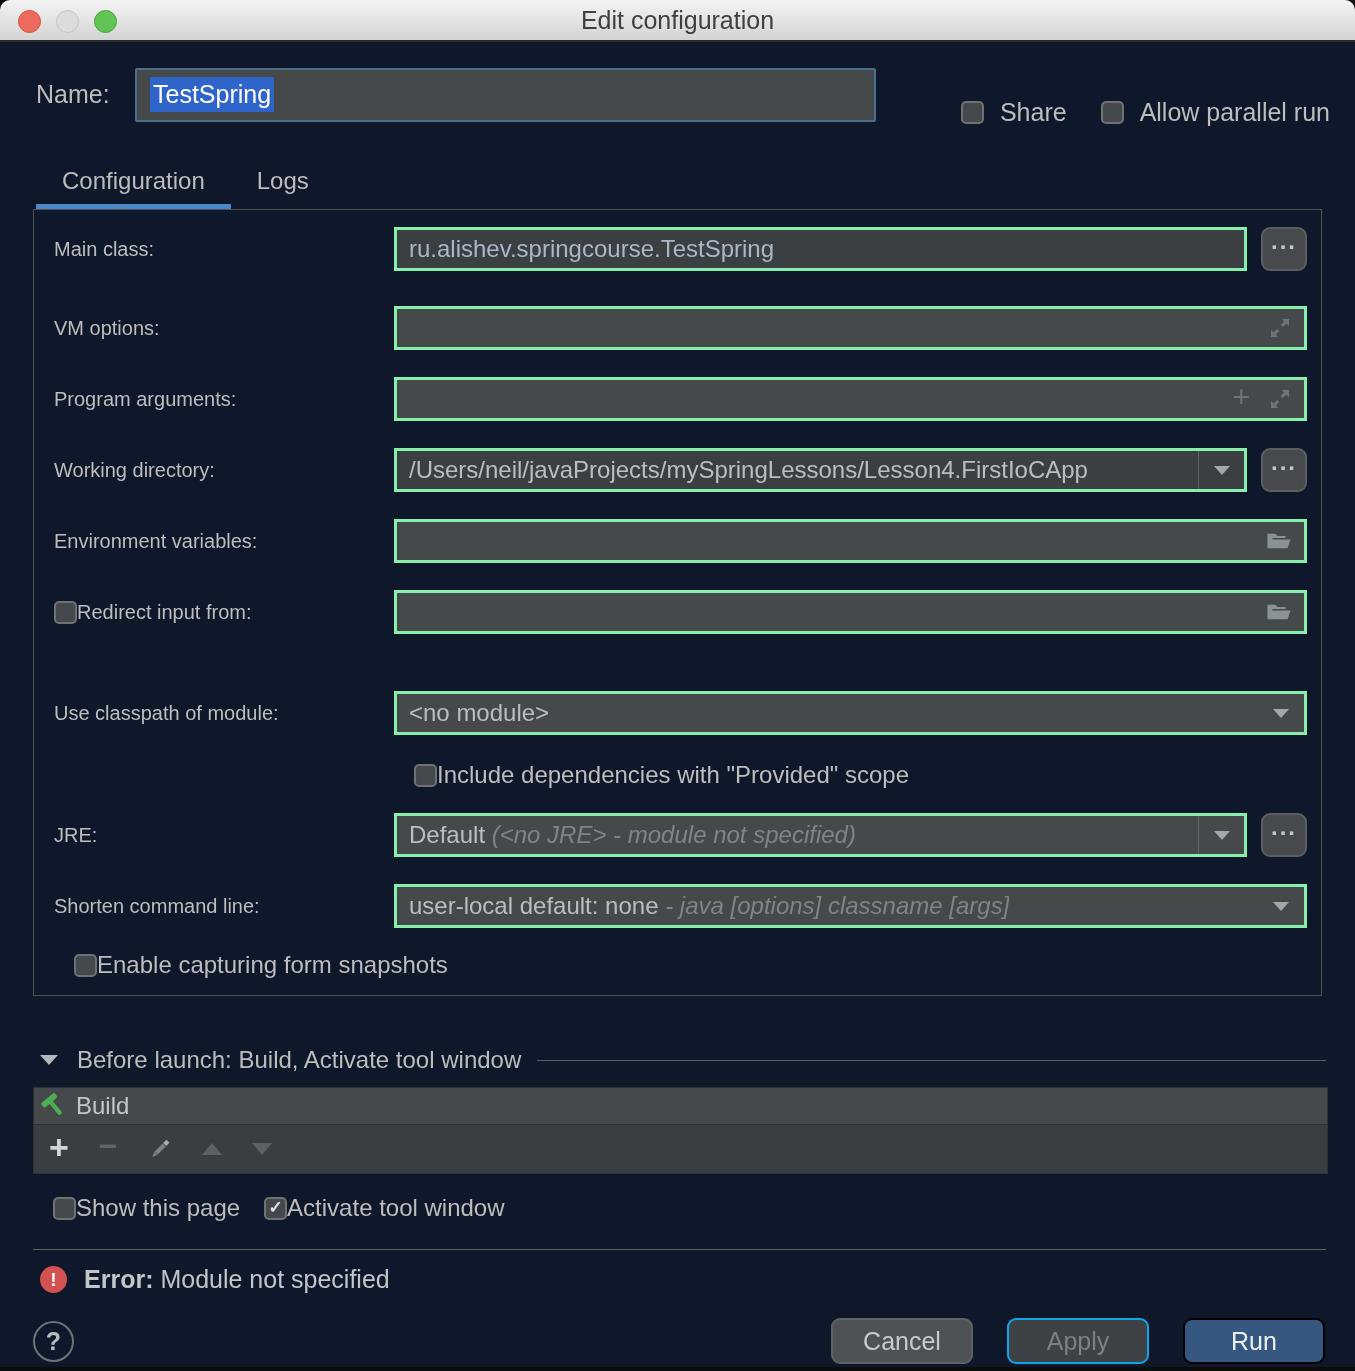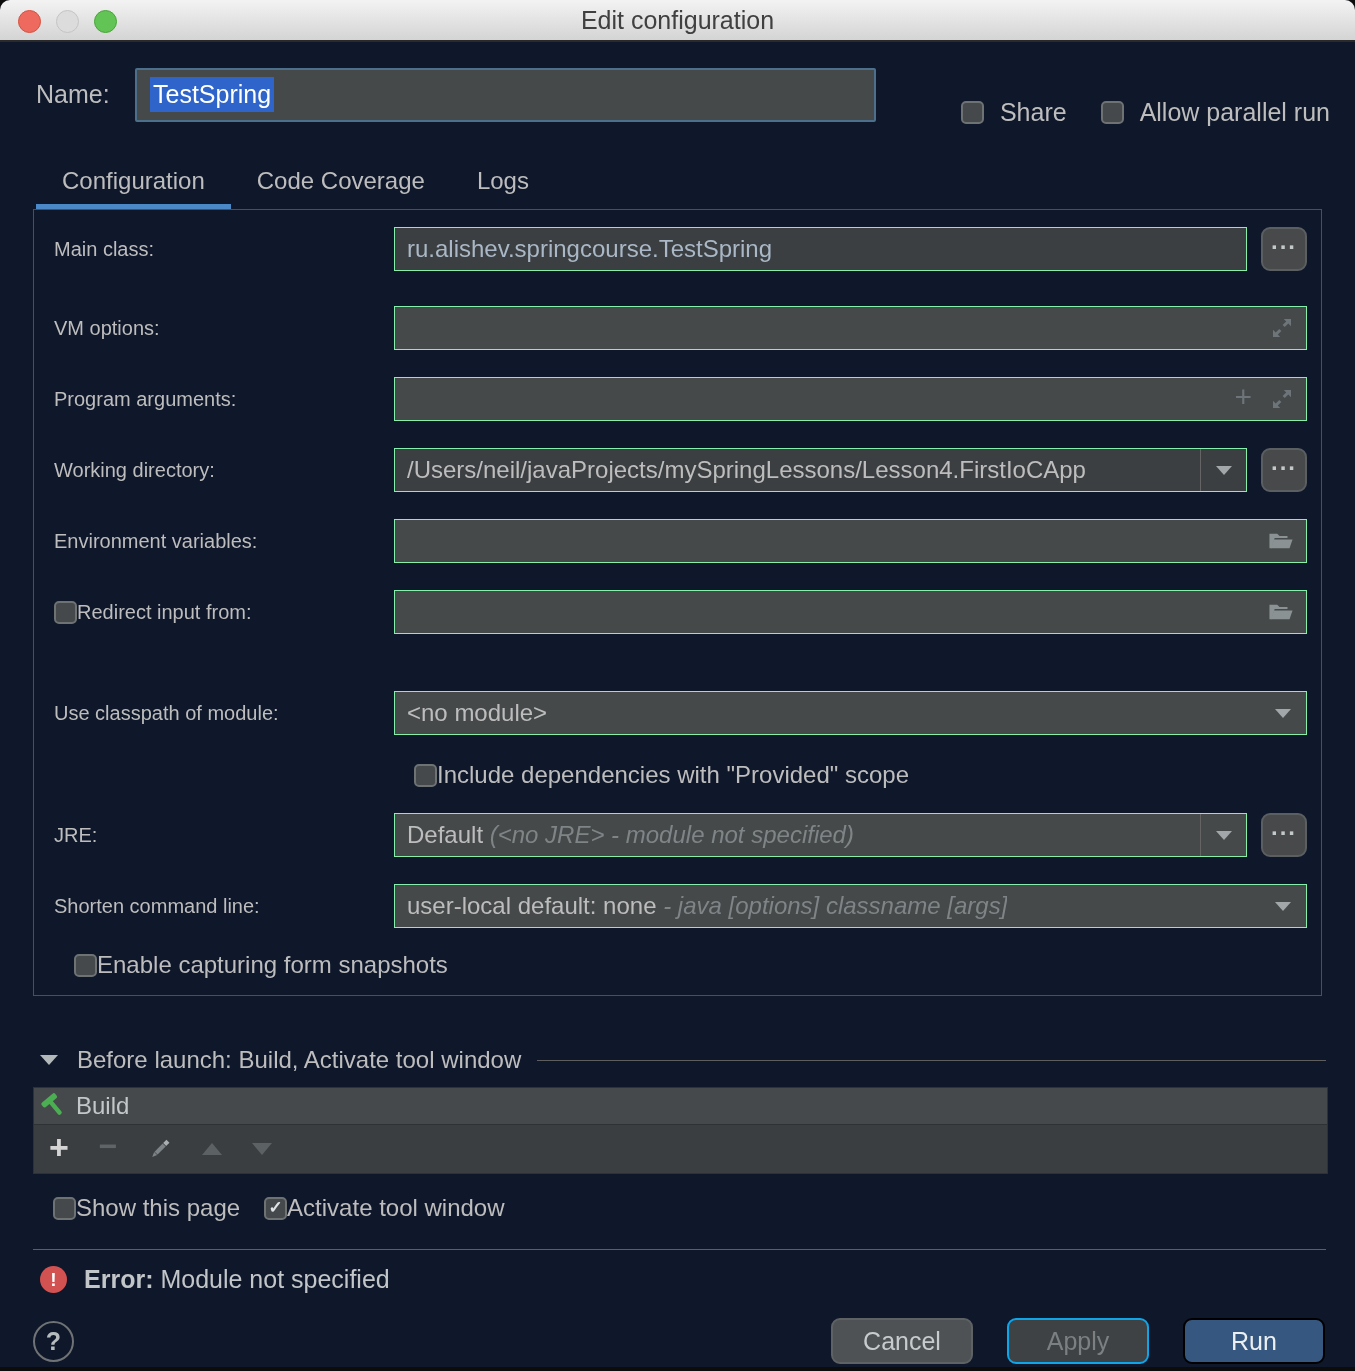--- a/index.html
+++ b/index.html
@@ -28,21 +28,21 @@
   
   .tabbar { display:flex; margin:26px 0 0 36px; height:56px; }
   .tab { padding:0 26px; font-size:24px; color:#bdbdbd; display:flex; align-items:center; position:relative; }
   .tab.active::after { content:""; position:absolute; left:0; right:0; bottom:0; height:5px; background:#4a88c7; }
 
   
   .panel { margin:0 33px; border:1px solid #4d4f50; padding:17px 14px 0 20px; height:787px; }
   .frow { display:grid; grid-template-columns:340px 1fr; align-items:center; }
   .frow.with-btn { grid-template-columns:340px 1fr 60px; }
   .flabel { font-size:20px; color:#bdbdbd; }
-  .field { height:44px; border:1px solid #86efac; background:#3c3f41; display:flex; align-items:center; padding:0 12px; font-size:24px; color:#bdbdbd; position:relative; }
+  .field { height:44px; border:3px solid #86efac; background:#3c3f41; display:flex; align-items:center; padding:0 12px; font-size:24px; color:#bdbdbd; position:relative; }
   .field.lite { background:#45494a; }
   .ftext { white-space:nowrap; overflow:hidden; }
   .ficons { margin-left:auto; display:flex; align-items:center; gap:18px; }
   .plus-glyph { font-size:30px; color:#6d757a; line-height:0; transform:translateY(-2px); }
   .browse { width:46px; height:44px; justify-self:end; background:#47494b; border:2px solid #5b5f61; border-radius:9px; color:#c3c8ca; font-size:24px; font-weight:bold; letter-spacing:2px; display:flex; align-items:center; justify-content:center; }
   .browse span { transform:translateY(-28%); }
   .combo-arrow { width:46px; align-self:stretch; margin:0 -12px 0 auto; border-left:1px solid #646464; display:flex; align-items:center; justify-content:center; flex:none; }
   .combo-arrow.noline { border-left:none; }
   .tri-down { width:0; height:0; border-left:8px solid transparent; border-right:8px solid transparent; border-top:9px solid #a2a7aa; }
   .hint { color:#7f8487;font-style:italic; }
@@ -108,21 +108,20 @@
       </div>
       <div class="cbrow">
         <span class="cb"></span>
         <span>Allow parallel run</span>
       </div>
     </div>
   </div>
 
   <div class="tabbar">
     <div class="tab active">Configuration</div>
-    <div class="tab">Code Coverage</div>
     <div class="tab">Logs</div>
   </div>
 
   <div class="panel">
 
     <div class="frow with-btn">
       <span class="flabel">Main class:</span>
       <div class="field">
         <span class="ftext mc-text">ru.alishev.springcourse.TestSpring</span>
       </div>

